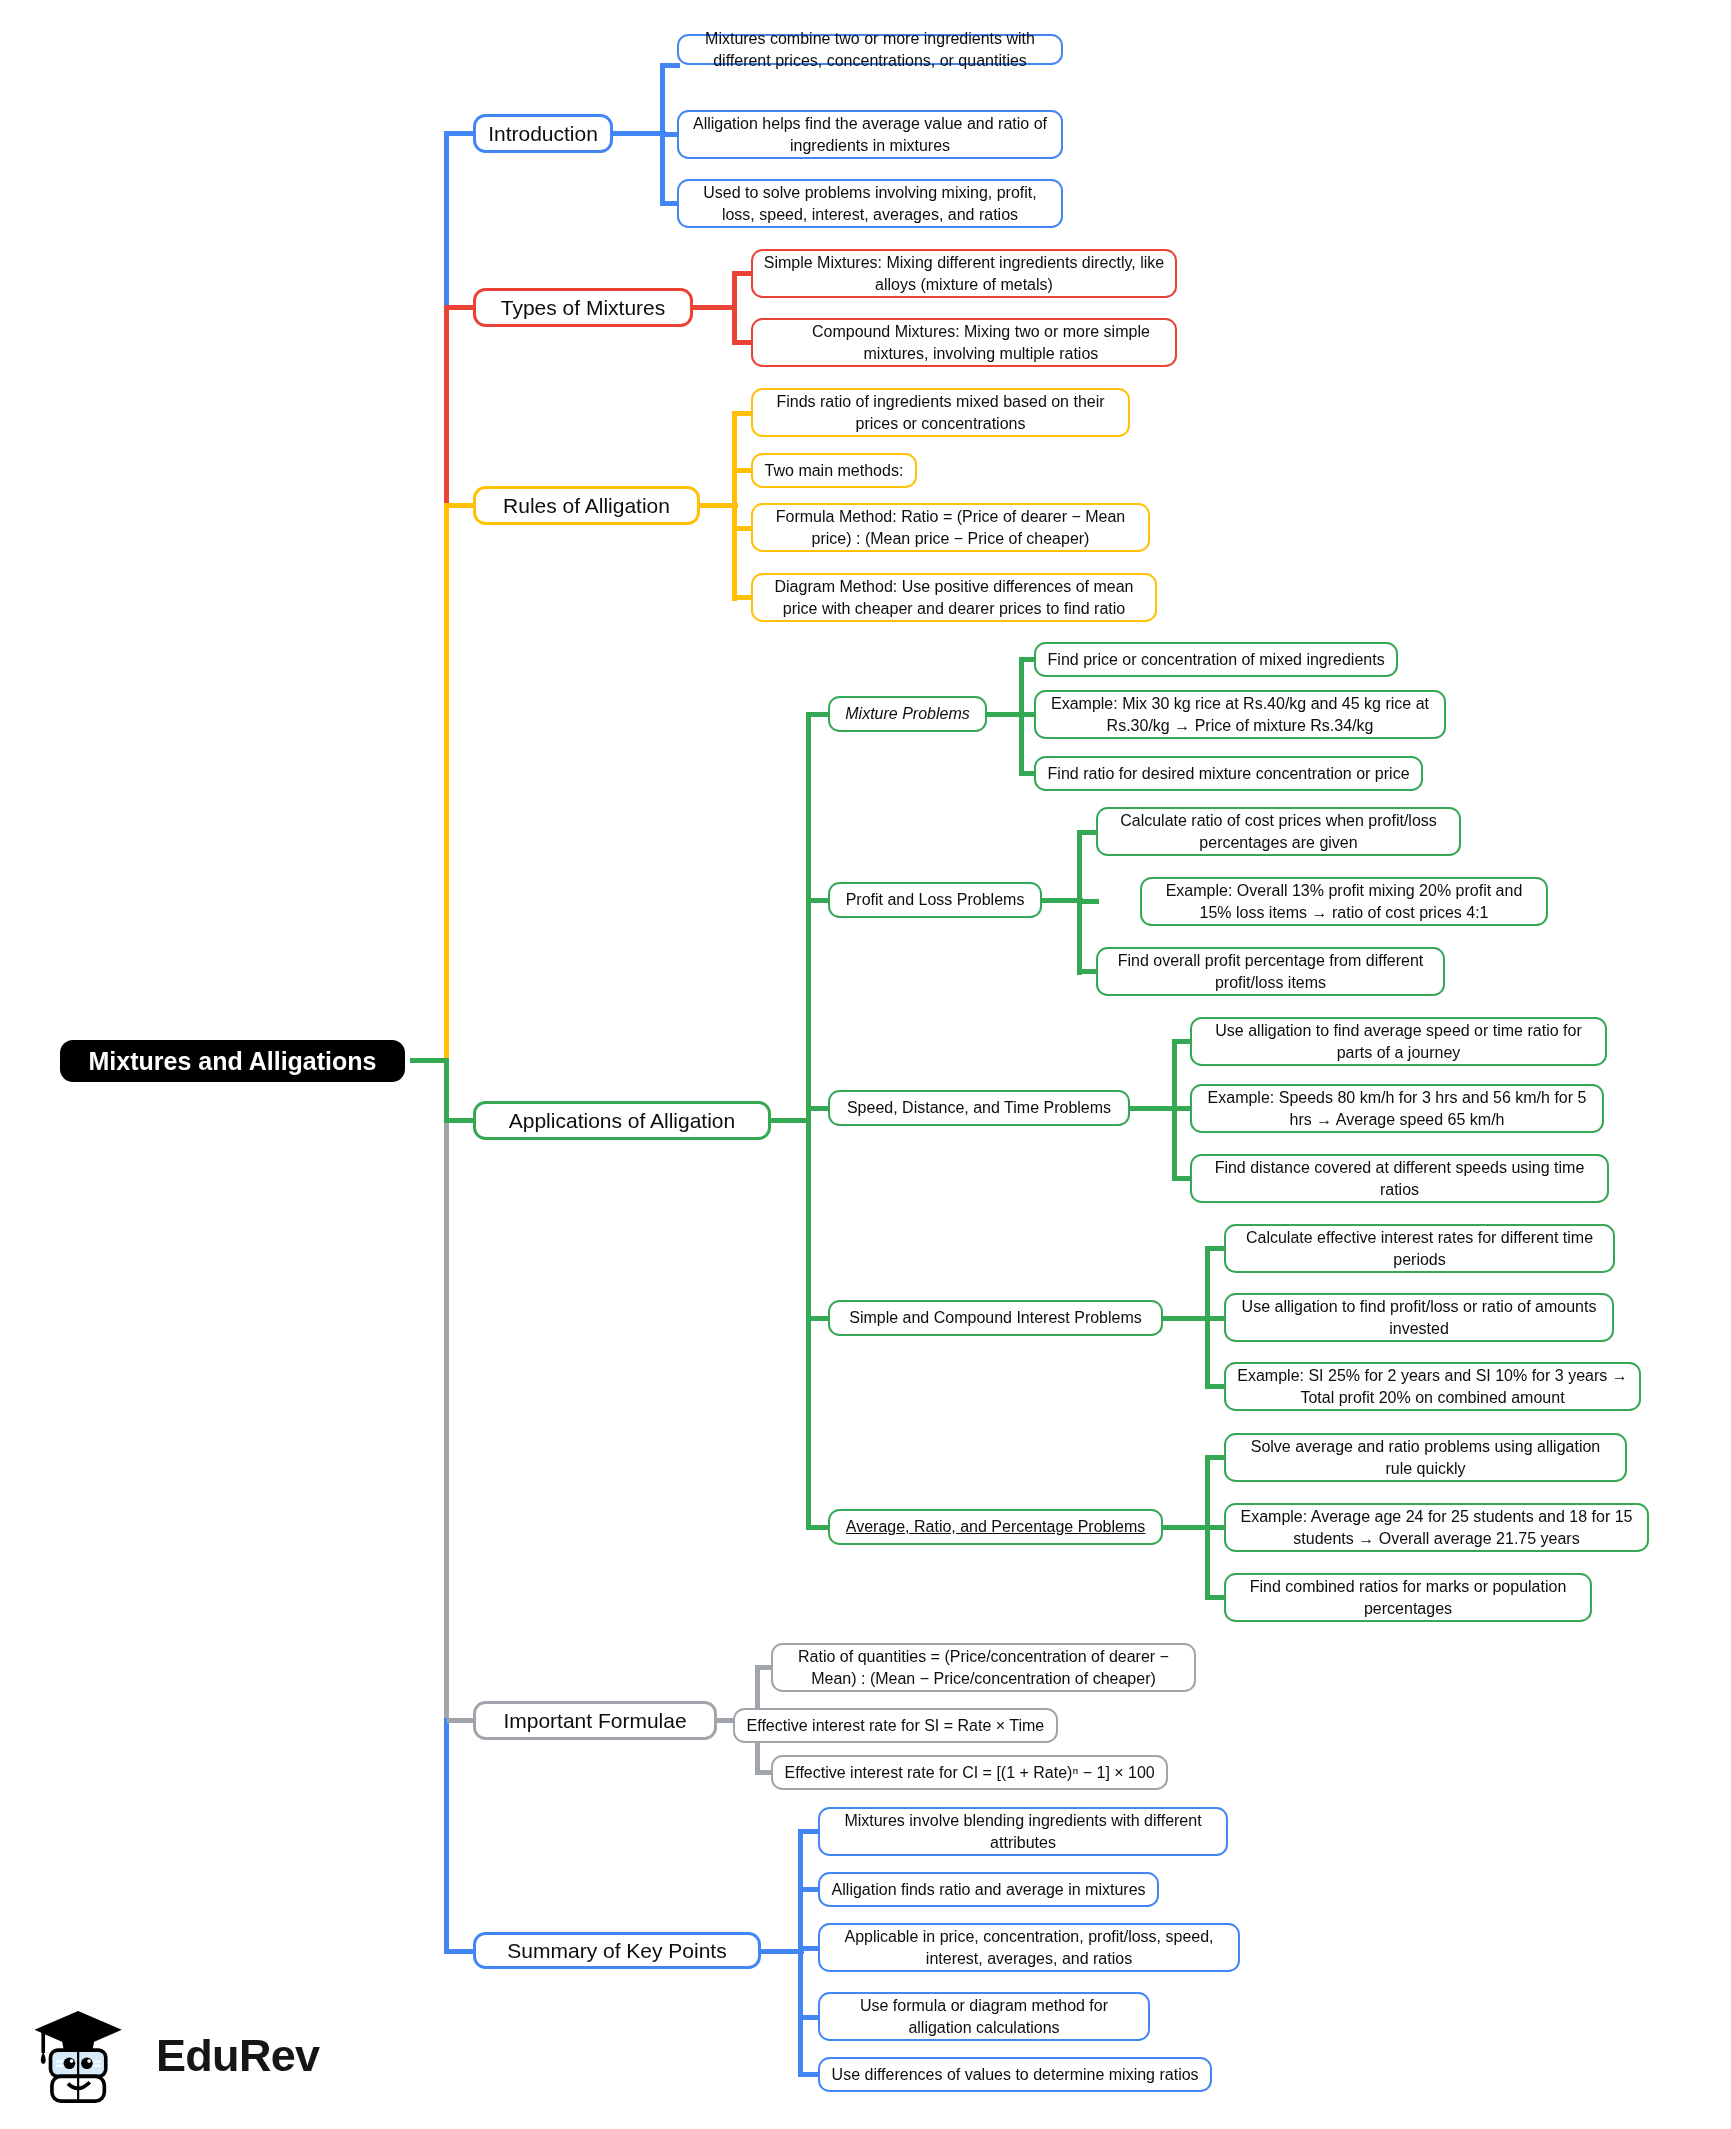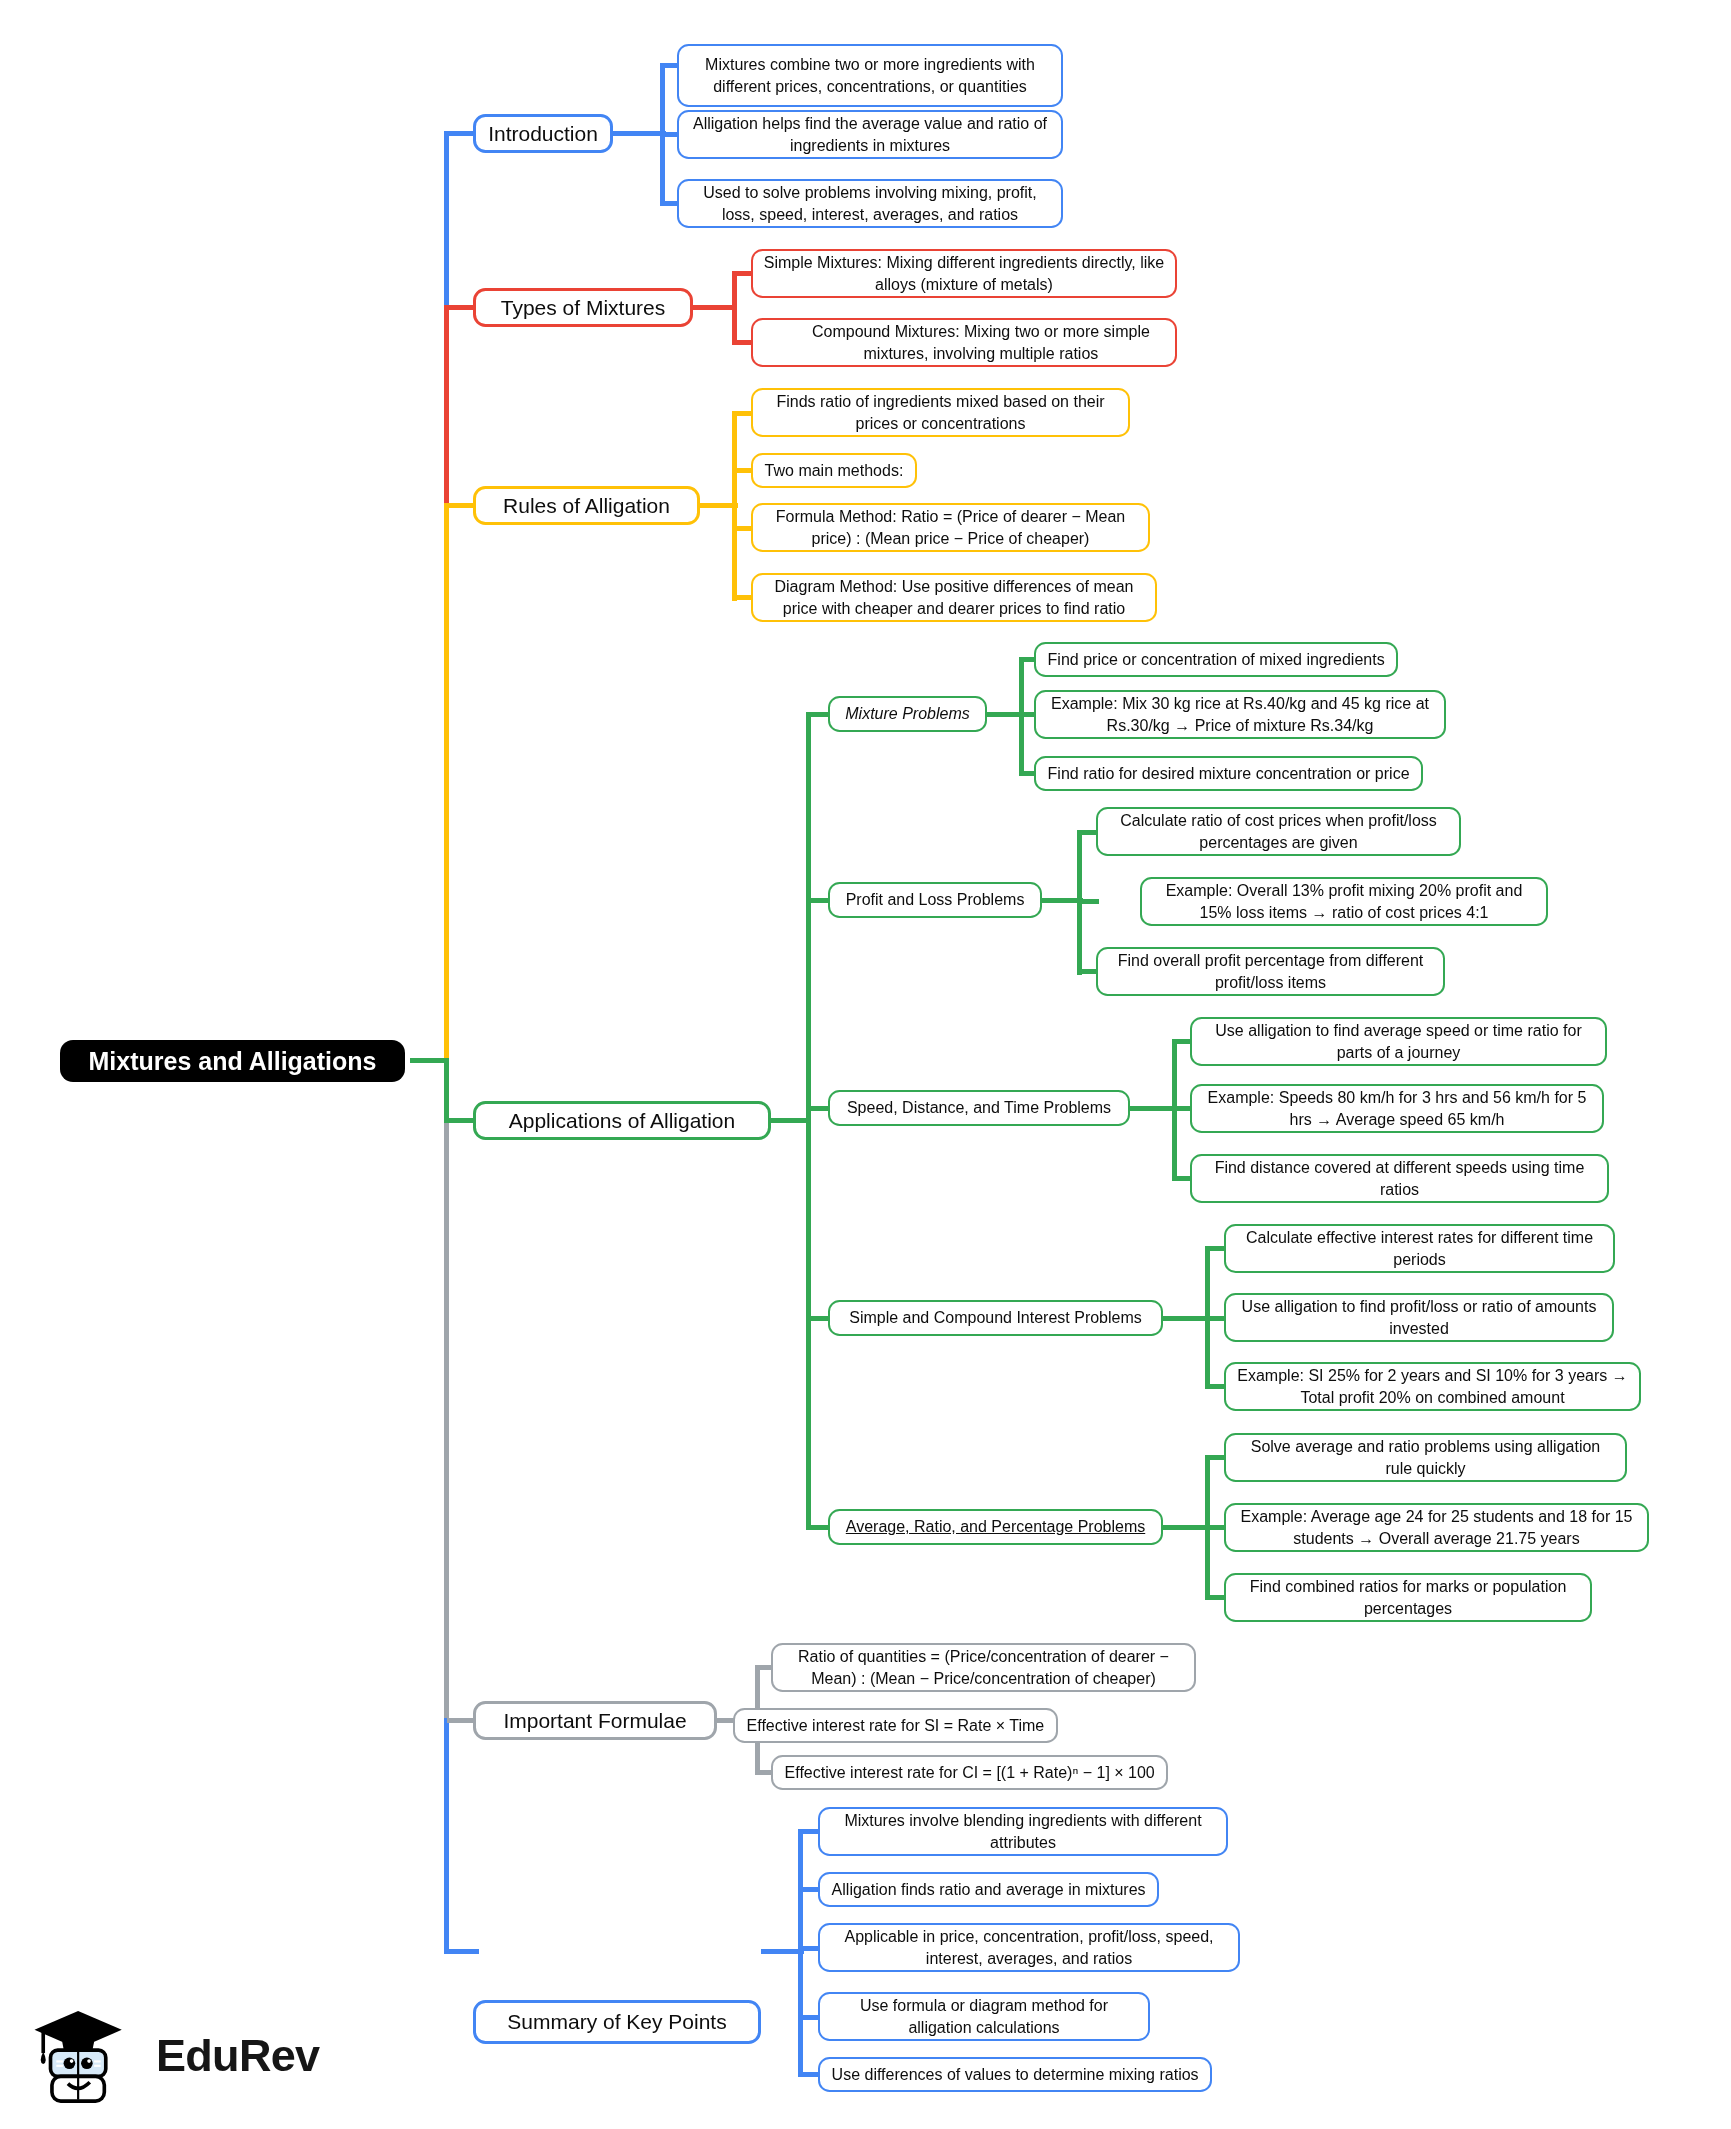--- a/index.html
+++ b/index.html
@@ -93,21 +93,21 @@
     <div class="line" style="background: rgb(66, 133, 244); left: 447px; width: 32px; top: 1949px; height: 5.1px;"></div>
     <div class="line" style="background: rgb(66, 133, 244); left: 761px; width: 43px; top: 1949px; height: 5.1px;"></div>
     <div class="line" style="background: rgb(66, 133, 244); left: 798px; width: 5.1px; top: 1829px; height: 248px;"></div>
     <div class="line" style="background: rgb(66, 133, 244); left: 801px; width: 20.4px; top: 1829px; height: 5.1px;"></div>
     <div class="line" style="background: rgb(66, 133, 244); left: 801px; width: 20.4px; top: 1887px; height: 5.1px;"></div>
     <div class="line" style="background: rgb(66, 133, 244); left: 801px; width: 20.4px; top: 1946px; height: 5.1px;"></div>
     <div class="line" style="background: rgb(66, 133, 244); left: 801px; width: 20.4px; top: 2015px; height: 5.1px;"></div>
     <div class="line" style="background: rgb(66, 133, 244); left: 801px; width: 20.4px; top: 2072px; height: 5.1px;"></div>
     <div class="node root" style="left: 60px; top: 1040px; width: 345px; height: 42px;">Mixtures and Alligations</div>
     <div class="node branch" style="left: 473px; top: 114px; width: 140px; height: 39px; border-color: rgb(66, 133, 244);">Introduction</div>
-    <div class="node leaf" style="left: 677px; top: 44px; width: 386px; height: 63px; border-color: rgb(66, 133, 244); text-align: center;">Mixtures combine two or more ingredients with different prices, concentrations, or quantities</div>
+    <div class="node leaf" style="left: 677px; top: 34px; width: 386px; height: 31px; border-color: rgb(66, 133, 244); text-align: center;">Mixtures combine two or more ingredients with different prices, concentrations, or quantities</div>
     <div class="node leaf" style="left: 677px; top: 110px; width: 386px; height: 49px; border-color: rgb(66, 133, 244);">Alligation helps find the average value and ratio of ingredients in mixtures</div>
     <div class="node leaf" style="left: 677px; top: 179px; width: 386px; height: 49px; border-color: rgb(66, 133, 244);">Used to solve problems involving mixing, profit, loss, speed, interest, averages, and ratios</div>
     <div class="node branch" style="left: 473px; top: 288px; width: 220px; height: 39px; border-color: rgb(234, 67, 53);">Types of Mixtures</div>
     <div class="node leaf" style="left: 751px; top: 249px; width: 426px; height: 49px; border-color: rgb(234, 67, 53);">Simple Mixtures: Mixing different ingredients directly, like alloys (mixture of metals)</div>
     <div class="node leaf" style="left: 751px; top: 318px; width: 426px; height: 49px; border-color: rgb(234, 67, 53); padding-left: 44px;">Compound Mixtures: Mixing two or more simple mixtures, involving multiple ratios</div>
     <div class="node branch" style="left: 473px; top: 486px; width: 227px; height: 39px; border-color: rgb(255, 193, 7);">Rules of Alligation</div>
     <div class="node leaf" style="left: 751px; top: 388px; width: 379px; height: 49px; border-color: rgb(255, 193, 7);">Finds ratio of ingredients mixed based on their prices or concentrations</div>
     <div class="node leaf one" style="left: 751px; top: 453px; height: 35px; border-color: rgb(255, 193, 7);">Two main methods:</div>
     <div class="node leaf" style="left: 751px; top: 503px; width: 399px; height: 49px; border-color: rgb(255, 193, 7);">Formula Method: Ratio = (Price of dearer − Mean price) : (Mean price − Price of cheaper)</div>
     <div class="node leaf" style="left: 751px; top: 573px; width: 406px; height: 49px; border-color: rgb(255, 193, 7);">Diagram Method: Use positive differences of mean price with cheaper and dearer prices to find ratio</div>
@@ -129,21 +129,21 @@
     <div class="node leaf" style="left: 1224px; top: 1293px; width: 390px; height: 49px; border-color: rgb(52, 168, 83);">Use alligation to find profit/loss or ratio of amounts invested</div>
     <div class="node leaf" style="left: 1224px; top: 1362px; width: 417px; height: 49px; border-color: rgb(52, 168, 83);">Example: SI 25% for 2 years and SI 10% for 3 years → Total profit 20% on combined amount</div>
     <div class="node sub" style="left: 828px; top: 1509px; width: 335px; height: 36px; border-color: rgb(52, 168, 83); text-decoration: underline;">Average, Ratio, and Percentage Problems</div>
     <div class="node leaf" style="left: 1224px; top: 1433px; width: 403px; height: 49px; border-color: rgb(52, 168, 83);">Solve average and ratio problems using alligation rule quickly</div>
     <div class="node leaf" style="left: 1224px; top: 1503px; width: 425px; height: 49px; border-color: rgb(52, 168, 83);">Example: Average age 24 for 25 students and 18 for 15 students → Overall average 21.75 years</div>
     <div class="node leaf" style="left: 1224px; top: 1573px; width: 368px; height: 49px; border-color: rgb(52, 168, 83);">Find combined ratios for marks or population percentages</div>
     <div class="node branch" style="left: 473px; top: 1701px; width: 244px; height: 39px; border-color: rgb(159, 165, 171);">Important Formulae</div>
     <div class="node leaf" style="left: 771px; top: 1643px; width: 425px; height: 49px; border-color: rgb(159, 165, 171);">Ratio of quantities = (Price/concentration of dearer − Mean) : (Mean − Price/concentration of cheaper)</div>
     <div class="node leaf one" style="left: 733px; top: 1708px; height: 35px; border-color: rgb(159, 165, 171);">Effective interest rate for SI = Rate × Time</div>
     <div class="node leaf one" style="left: 771px; top: 1755px; height: 35px; border-color: rgb(159, 165, 171);">Effective interest rate for CI = [(1 + Rate)ⁿ − 1] × 100</div>
-    <div class="node branch" style="left: 473px; top: 2000px; width: 288px; height: 44px; border-color: rgb(66, 133, 244);">Summary of Key Points</div>
+    <div class="node branch" style="left: 473px; top: 1932px; width: 288px; height: 37px; border-color: rgb(66, 133, 244);">Summary of Key Points</div>
     <div class="node leaf" style="left: 818px; top: 1807px; width: 410px; height: 49px; border-color: rgb(66, 133, 244);">Mixtures involve blending ingredients with different attributes</div>
     <div class="node leaf one" style="left: 818px; top: 1872px; height: 35px; border-color: rgb(66, 133, 244);">Alligation finds ratio and average in mixtures</div>
     <div class="node leaf" style="left: 818px; top: 1923px; width: 422px; height: 49px; border-color: rgb(66, 133, 244);">Applicable in price, concentration, profit/loss, speed, interest, averages, and ratios</div>
     <div class="node leaf" style="left: 818px; top: 1992px; width: 332px; height: 49px; border-color: rgb(66, 133, 244);">Use formula or diagram method for alligation calculations</div>
     <div class="node leaf one" style="left: 818px; top: 2057px; height: 35px; border-color: rgb(66, 133, 244);">Use differences of values to determine mixing ratios</div>
   </div>
 
 <div class="logo">
   <svg width="91" height="96" viewBox="0 0 125 132">
     <path d="M14 30 L14 62" stroke="#000" stroke-width="5" fill="none"></path>

